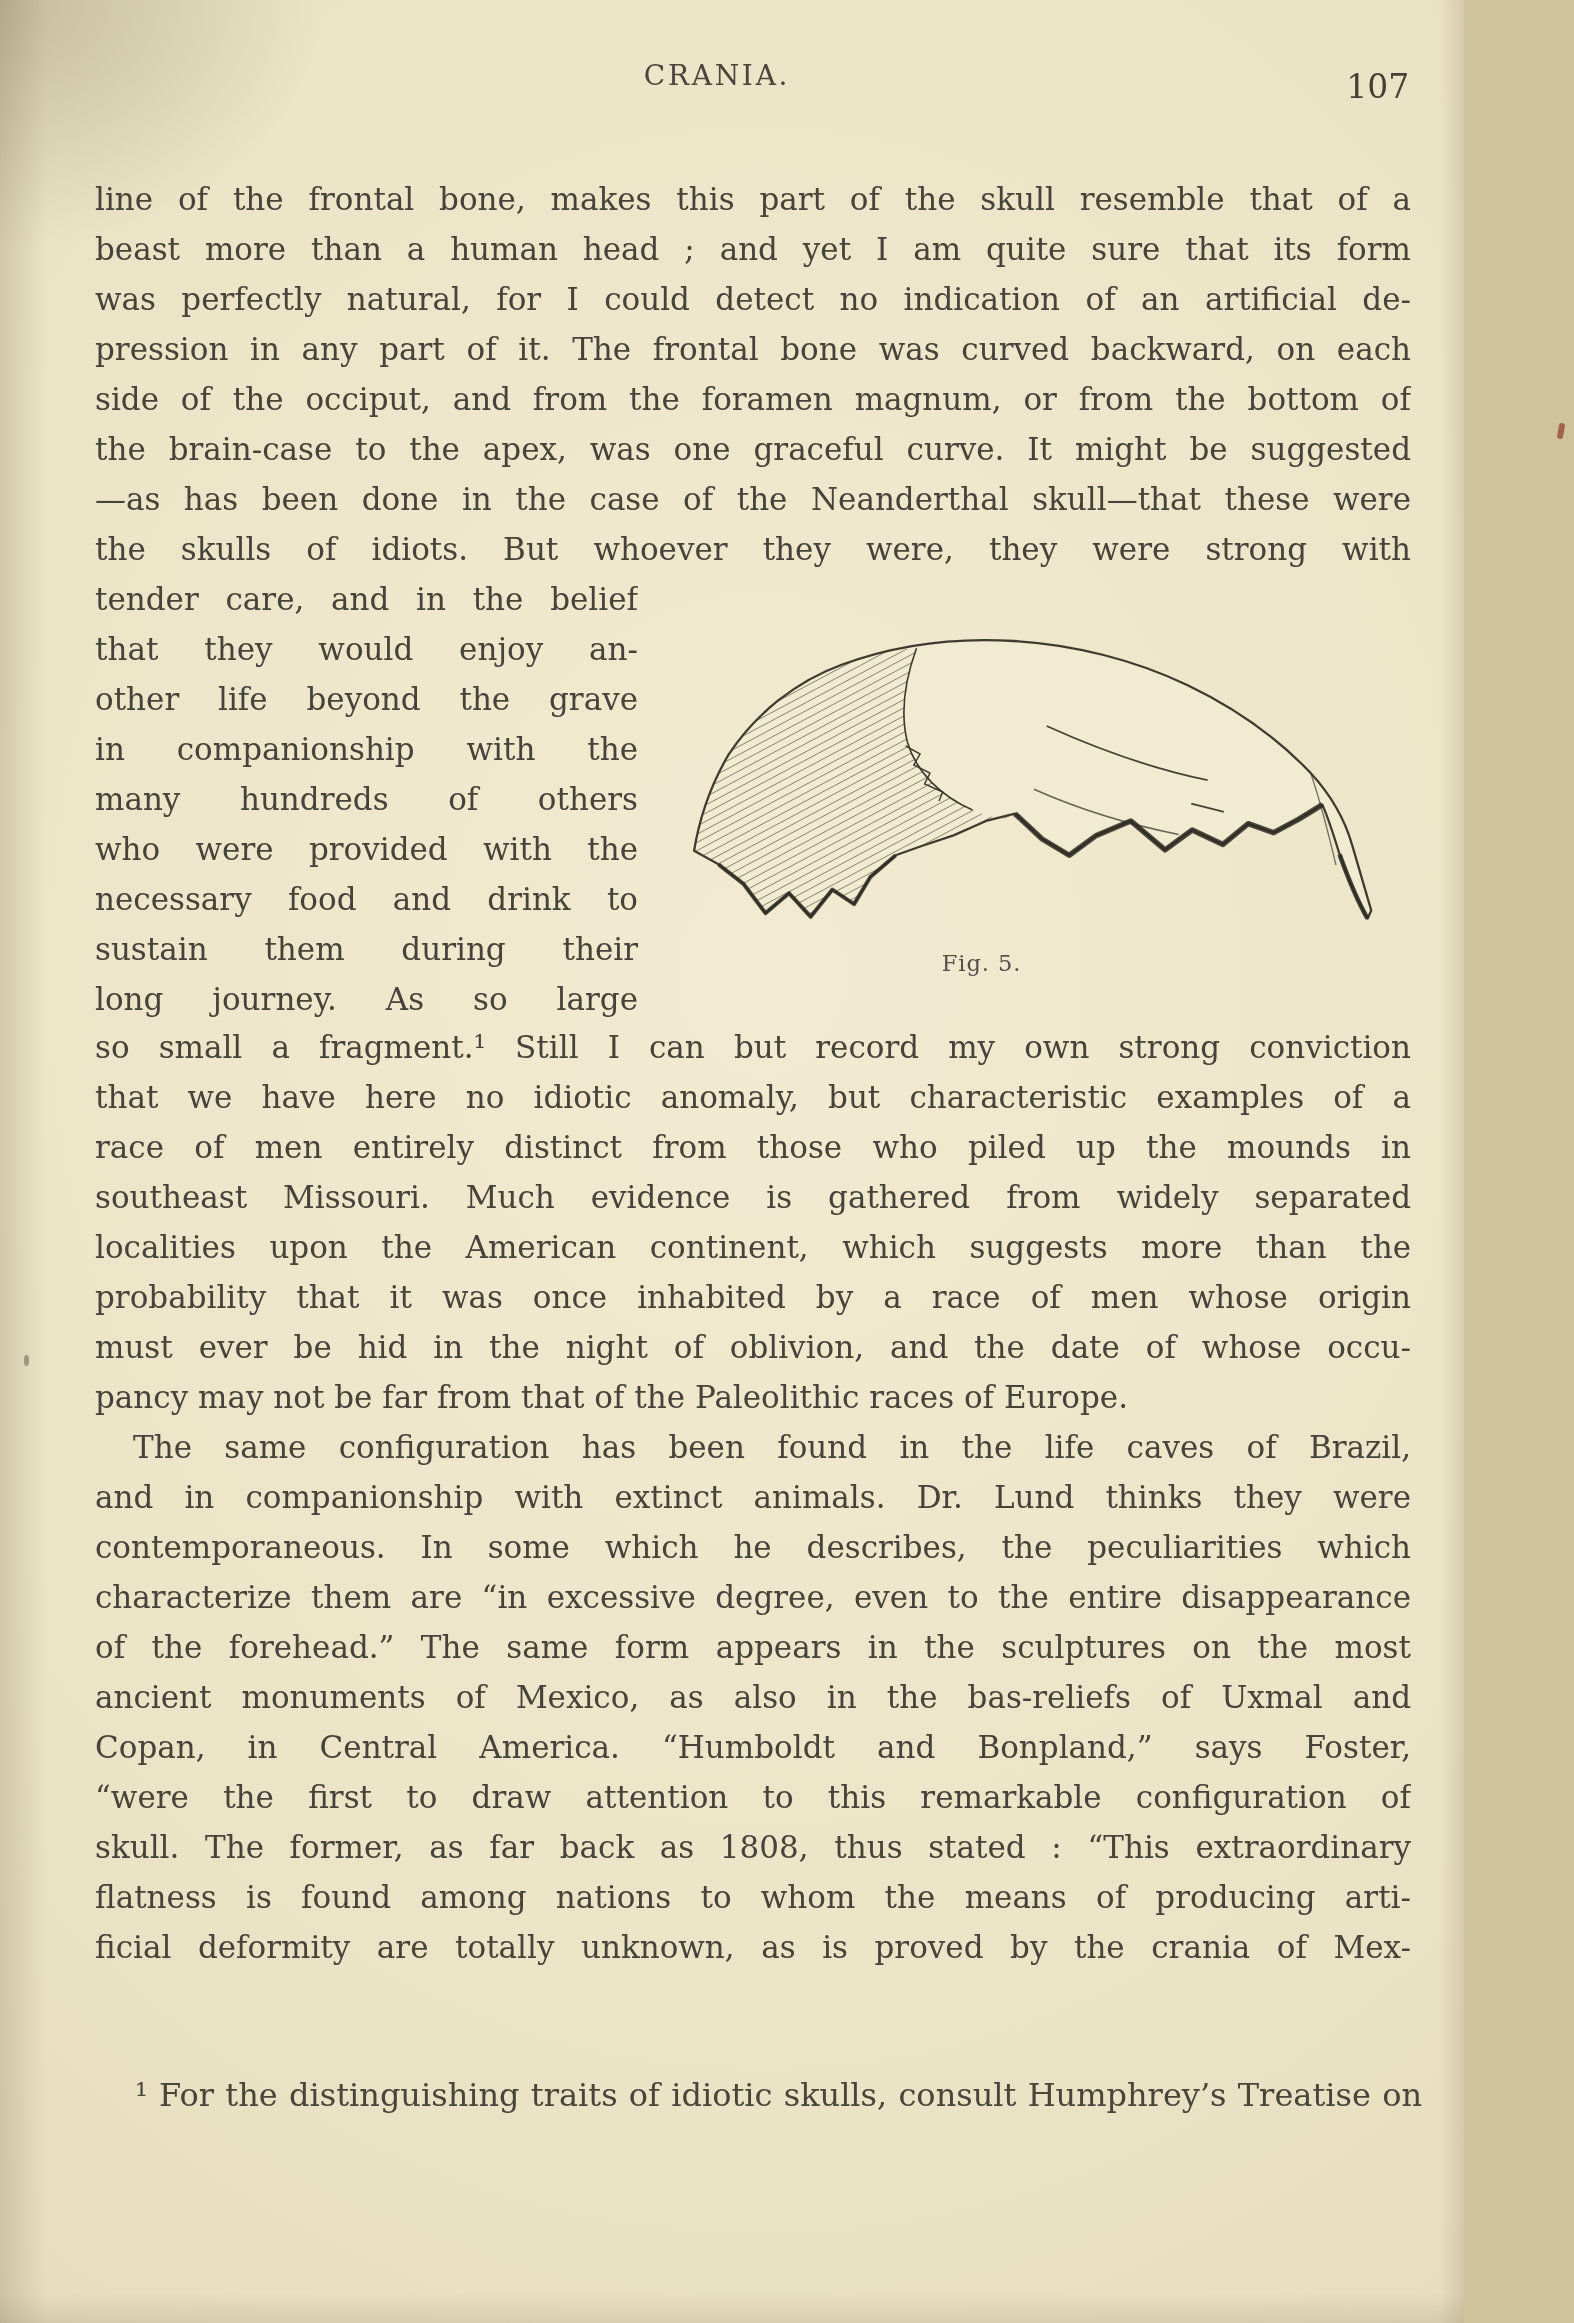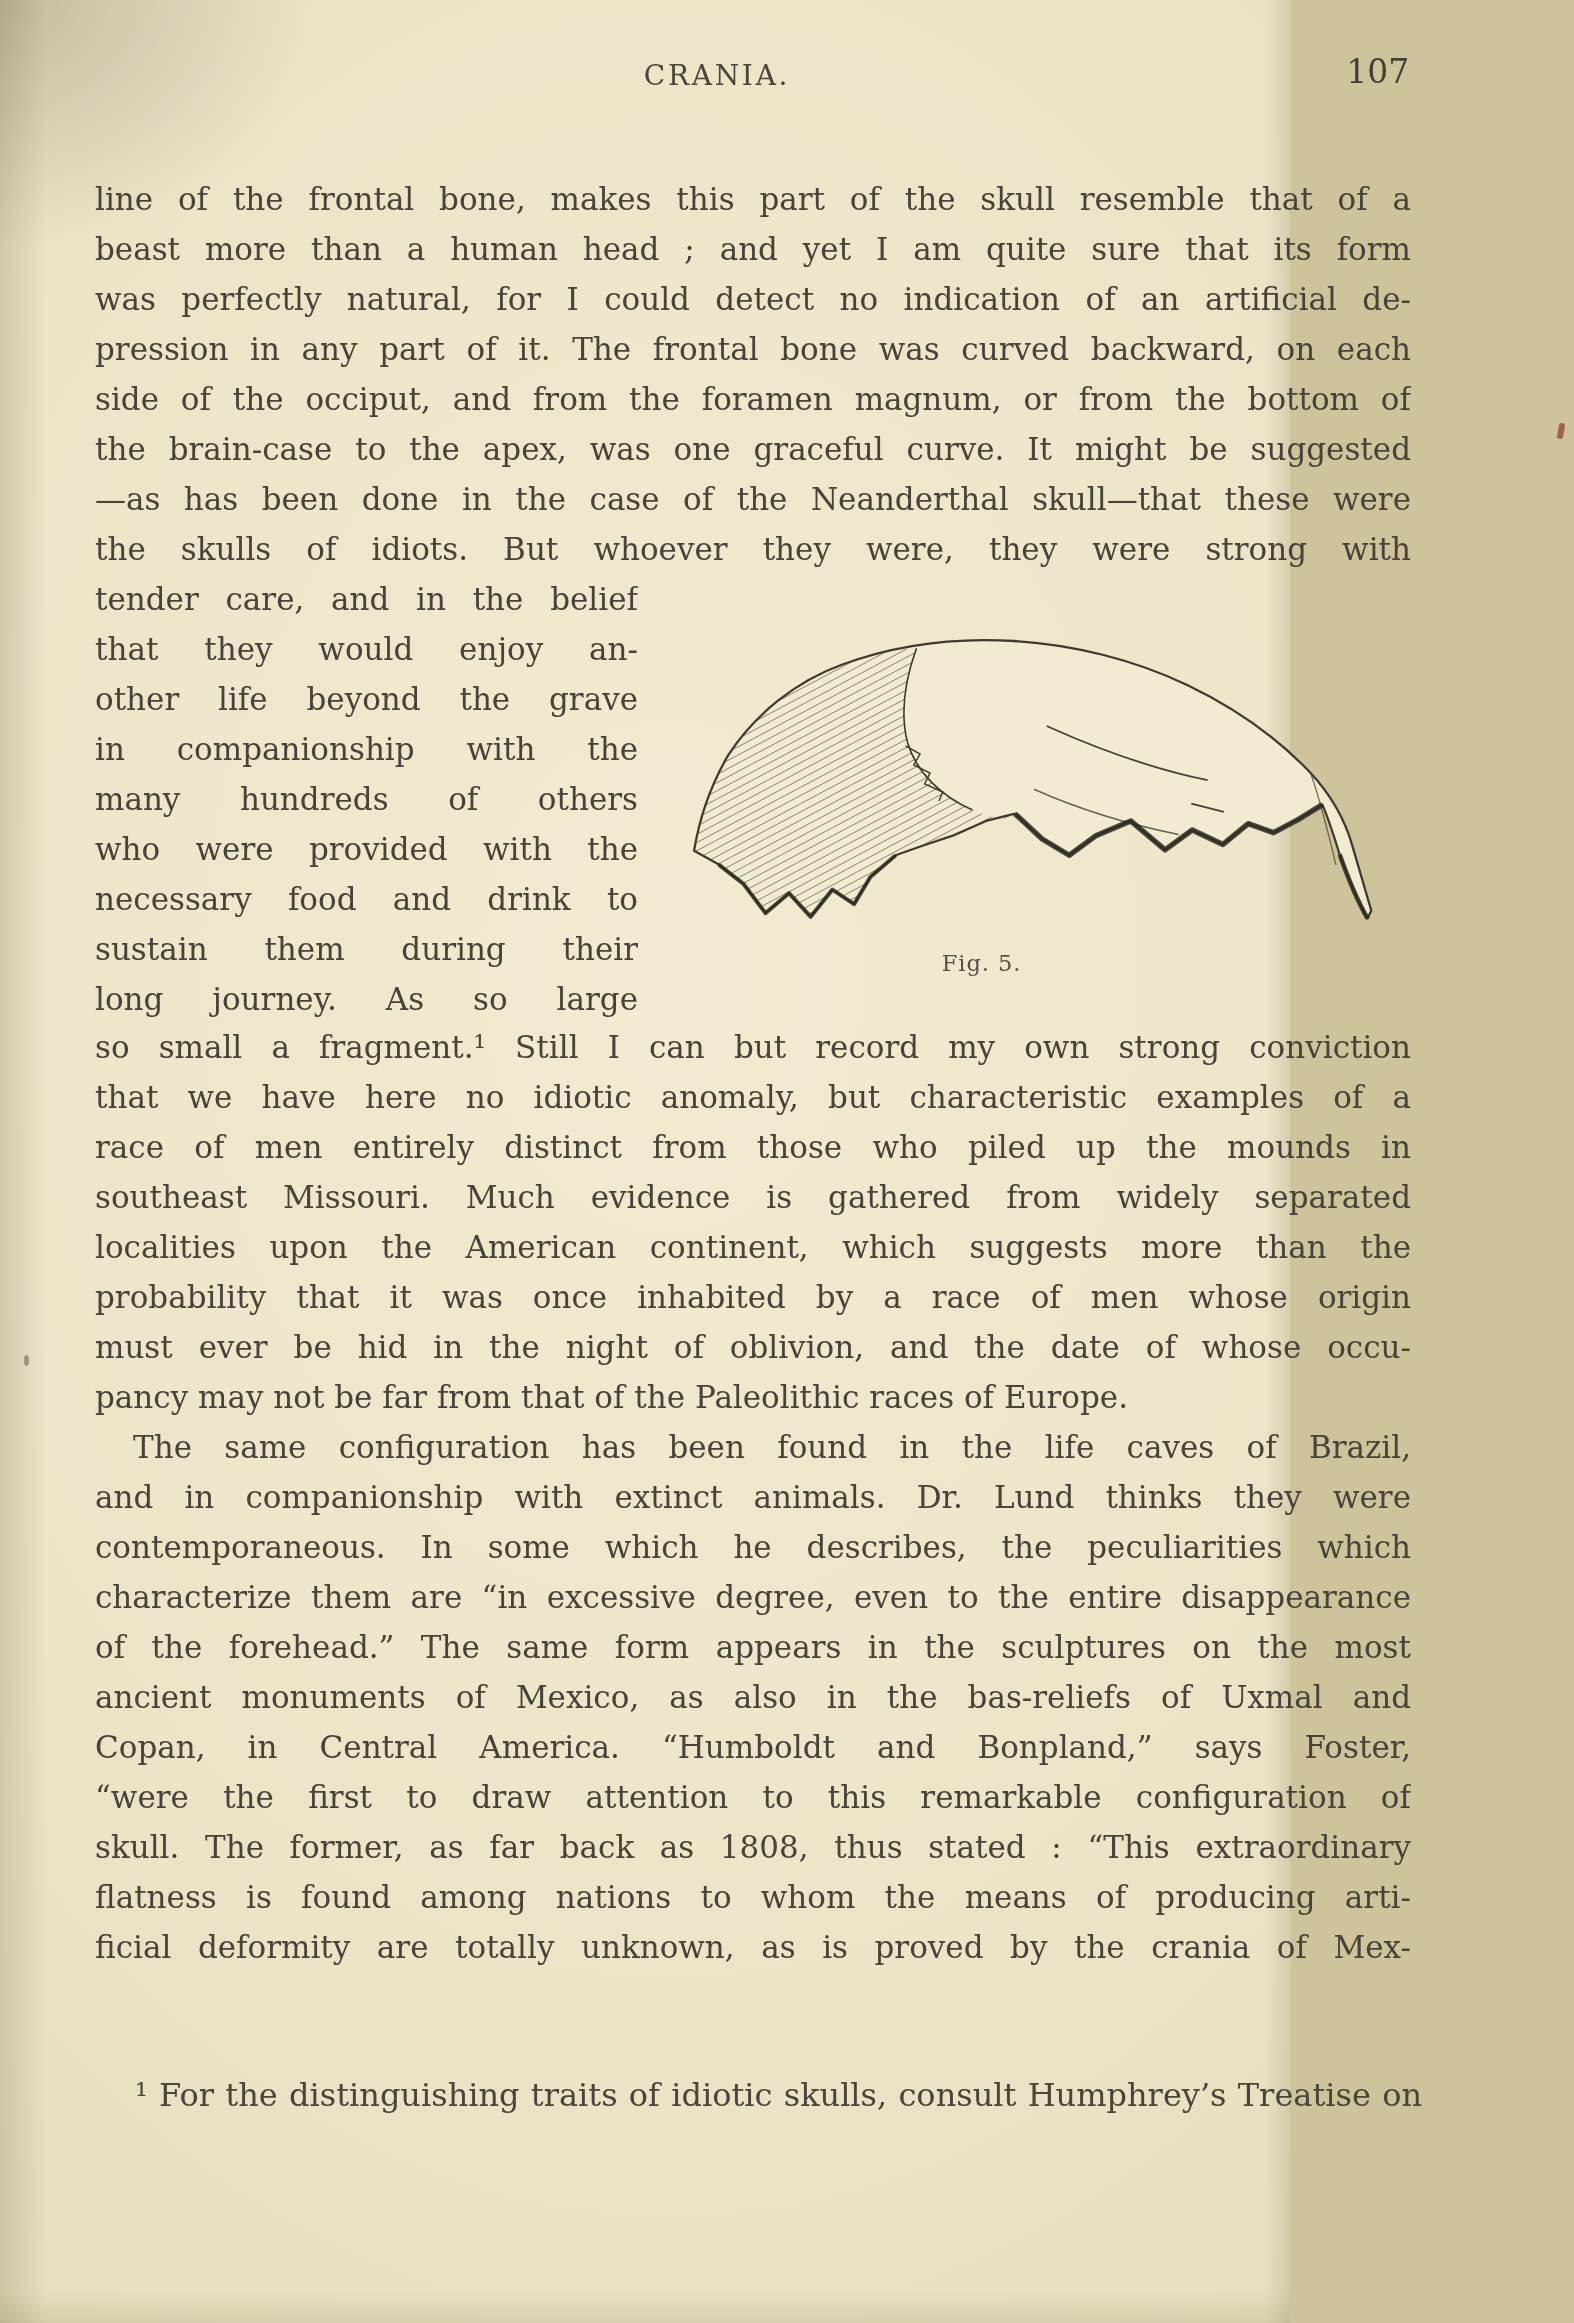--- a/index.html
+++ b/index.html
@@ -1,17 +1,17 @@
 <!DOCTYPE html>
 <html style="font-size:14.5px"><head>
 <meta charset="utf-8">
 <style>
   html,body{margin:0;padding:0;width:1574px;height:2323px;overflow:hidden;background:#cfc39b;}
   .page{
-    position:relative;width:1290px;height:2323px;
+    position:relative;width:1464px;height:2323px;
     background:radial-gradient(ellipse 120% 90% at 52% 42%, #f2ebd1 0%, #ece4c7 50%, #e7debf 75%, #dfd4b0 92%, #d5c8a0 100%);
     font-family:"DejaVu Serif","Liberation Serif",serif;
     color:#45423a;
   }
   .page::before{ 
     content:"";position:absolute;left:0;top:0;width:326px;height:253px;
     background:radial-gradient(ellipse at 0% 0%, rgba(110,100,75,0.30), rgba(110,100,75,0) 70%);
     pointer-events:none;
   }
   .page::after{ 
@@ -20,21 +20,21 @@
     pointer-events:none;
   }
   .edge-right{position:absolute;right:0;top:0;bottom:0;width:25px;
     background:linear-gradient(270deg, rgba(120,105,70,0.18), rgba(120,105,70,0));}
   .edge-bottom{position:absolute;left:0;right:0;bottom:0;height:31px;
     background:linear-gradient(0deg, rgba(120,105,70,0.15), rgba(120,105,70,0));}
 
   .header{position:absolute;left:95px;top:52px;width:1316px;height:43px;}
   .header-title{position:absolute;left:0;right:72px;top:7.2px;text-align:center;
     font-size:28px;letter-spacing:2.7px;color:#4a463c;}
-  .page-number{position:absolute;right:1.8px;top:0;font-size:33px;color:#444036;}
+  .page-number{position:absolute;right:1.8px;top:15px;font-size:33px;color:#444036;}
 
   .bodytext{position:absolute;left:95px;top:174px;width:1316px;
     font-size:31px;line-height:50px;color:#46433a;}
   .line{text-align:justify;text-align-last:justify;height:50px;overflow:hidden;}
   .line.end{text-align-last:left;}
   .line.indent{text-indent:38px;}
 
   .wrap-row{display:flex;height:448px;}
   .wrap-left{width:543px;}
   .wrap-right{flex:1;position:relative;}

